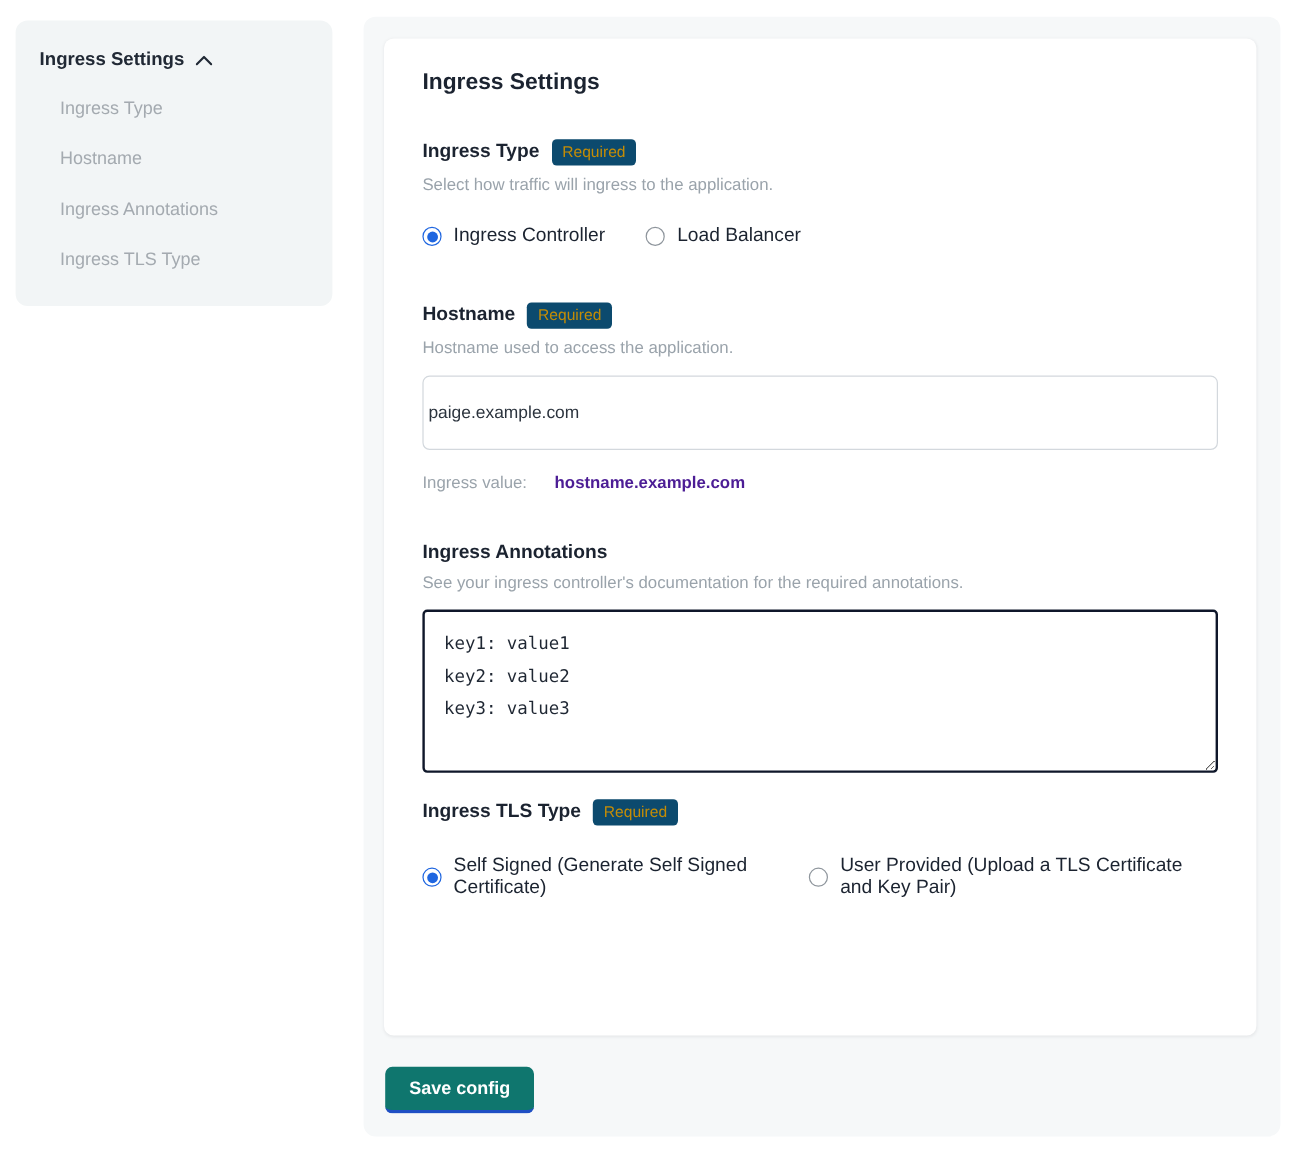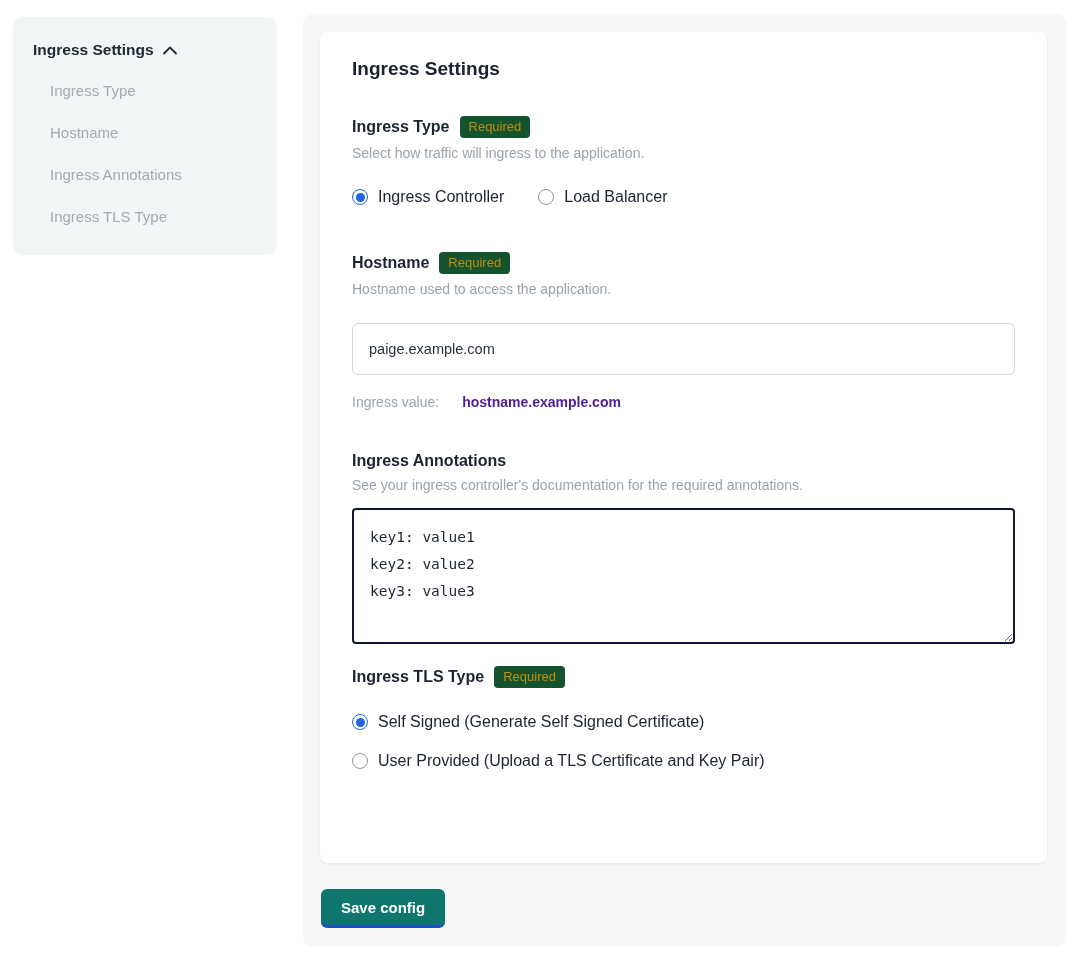--- a/index.html
+++ b/index.html
@@ -40,21 +40,21 @@
     background: #ffffff; border-radius: 8px;
     box-shadow: 0 1px 3px rgba(20, 30, 40, 0.08);
     padding: 26px 32px 30px 32px;
   }
   .card-title { font-size: 19px; font-weight: 700; color: #1b2330; }
   .card-subtitle { margin-top: 16px; font-size: 14px; color: #9aa3ab; }
 
   .field-label-row { display: flex; align-items: center; }
   .field-label { font-size: 16px; font-weight: 700; color: #1b2330; }
   .badge {
-    margin-left: 10px; background: #14532d; color: #c48c06;
+    margin-left: 10px; background: #0c4a6e; color: #c48c06;
     font-size: 13px; padding: 3px 9px; border-radius: 4px; line-height: 16px; text-align: right;
   }
   .field-desc { margin-top: 7px; font-size: 14px; color: #9aa3ab; }
 
   .section-ingress-type { margin-top: 36px; }
   .radio-row { margin-top: 27px; display: flex; align-items: center; gap: 34px; }
   .radio-option { display: inline-flex; align-items: center; gap: 10px; cursor: pointer; }
   .radio {
     width: 16px; height: 16px; border-radius: 50%;
     border: 1.5px solid #8e959c; background: #ffffff;
@@ -62,41 +62,41 @@
   }
   .radio.checked { border-color: #1f66e0; }
   .radio.checked::after {
     content: ""; position: absolute; left: 2.5px; top: 2.5px; right: 2.5px; bottom: 2.5px;
     border-radius: 50%; background: #1f66e0;
   }
   .radio-label { font-size: 16px; color: #1b2330; }
 
   .section-hostname { margin-top: 46px; }
   .text-input {
-    margin-top: 26px; width: 663px; height: 52px;
+    margin-top: 16px; width: 663px; height: 62px;
     border: 1px solid #d3d8dd; border-radius: 6px;
-    padding: 0 16px; font-size: 14.5px; color: #2b333d;
+    padding: 0 4px; font-size: 14.5px; color: #2b333d;
     font-family: "Liberation Sans", sans-serif; background: #ffffff;
     outline: none; display: block;
   }
   .default-line { margin-top: 19px; font-size: 14px; color: #9aa3ab; }
   .default-value { color: #4c1d95; font-weight: 700; margin-left: 23px; }
 
   .section-annotations { margin-top: 42px; }
   .annotations-textarea {
     margin-top: 15px; width: 663px; height: 136px;
     border: 2px solid #0f172a; border-radius: 4px;
     padding: 14px 16px; font-size: 14.5px; line-height: 1.86;
     font-family: "DejaVu Sans Mono", "Liberation Mono", monospace;
     color: #1f2733; resize: both; display: block; outline: none;
     background: #ffffff;
   }
 
   .section-tls { margin-top: 22px; }
-  .tls-options { margin-top: 25px; display: flex; flex-direction: column; gap: 21px; }
+  .tls-options { margin-top: 25px; display: flex; flex-direction: row; gap: 31px; }
 
   .save-btn {
     margin-top: 26px; margin-left: 1px;
     background: #0f766e; color: #ffffff;
     font-family: "Liberation Sans", sans-serif;
     font-size: 15px; font-weight: 700;
     border: none; border-bottom: 3px solid #1f4fc4;
     border-radius: 6px; padding: 10px 20px 9px 20px;
     cursor: pointer;
   }

